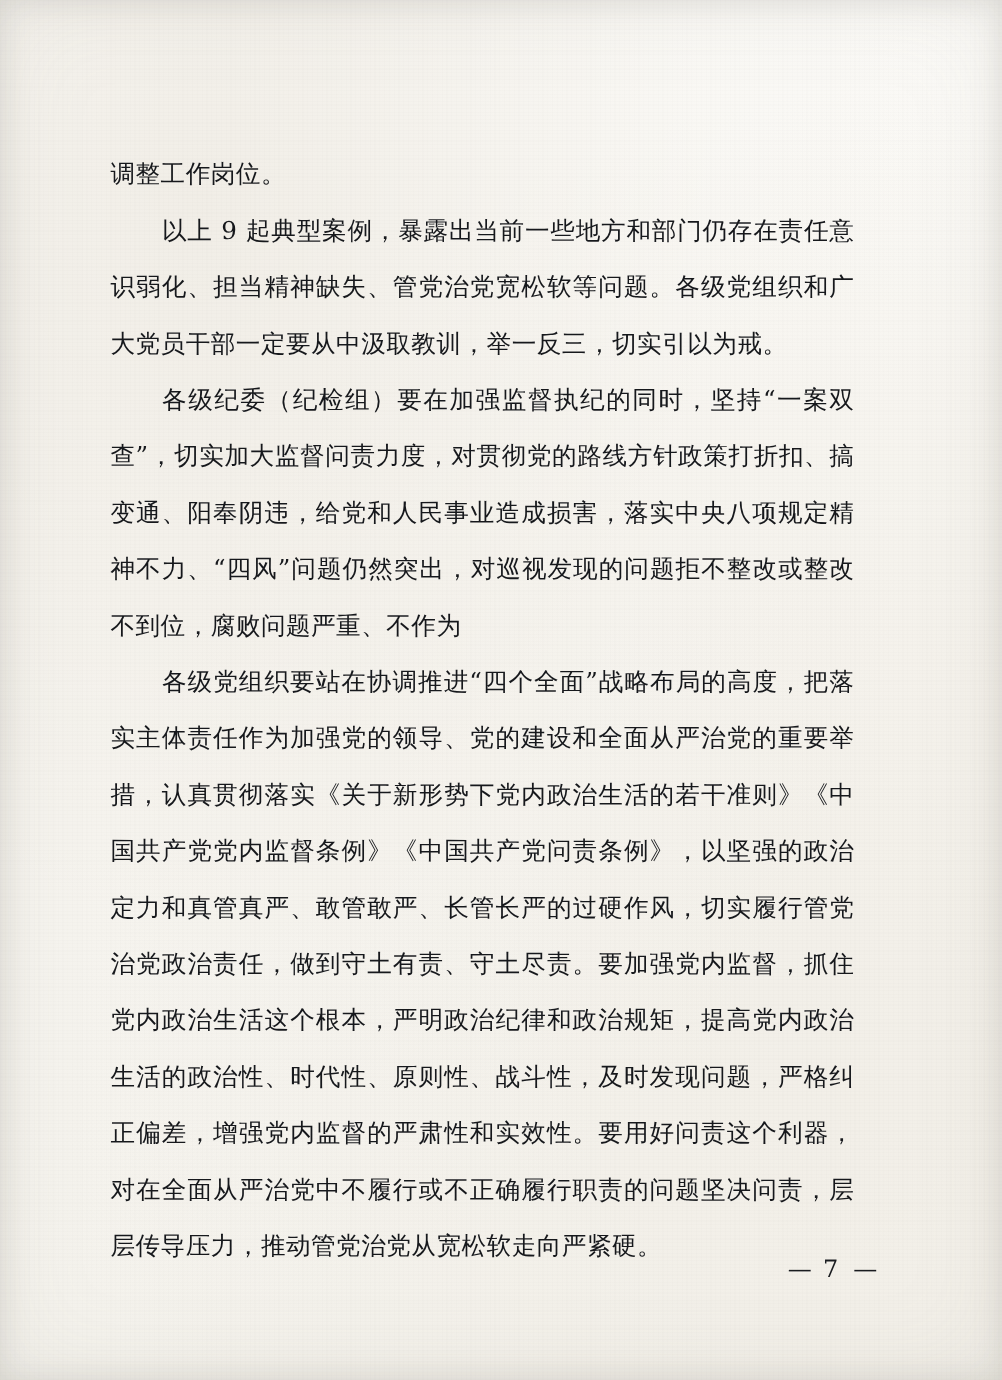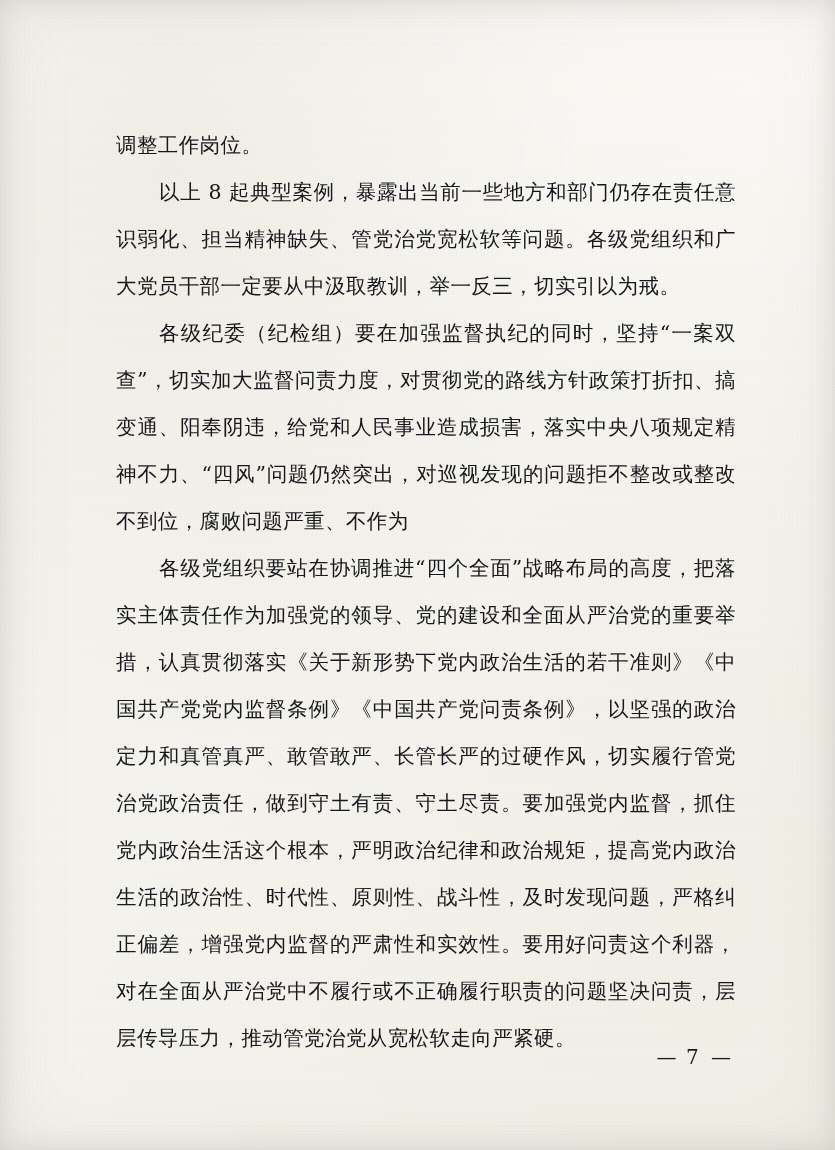--- a/index.html
+++ b/index.html
@@ -37,21 +37,21 @@
   #vignette {
     position: absolute;
     inset: 0;
     pointer-events: none;
     box-shadow:
       inset 0 0 26px rgba(120,115,105,0.20),
       inset 0 0 80px rgba(140,134,124,0.10);
   }
   #content {
     position: absolute;
-    left: 116px;
+    left: 92px;
     top: 122px;
     width: 620px;
   }
   .para {
     font-size: 20.5px;
     line-height: 47px;
     color: #16181c;
     text-align: justify;
     text-justify: inter-character;
     letter-spacing: 0.4px;
@@ -76,21 +76,21 @@
   }
   .pn-dash { letter-spacing: 0; }
 </style>
 </head>
 <body>
 
 <div id="page">
 
   <div id="content">
     <p class="para">调整工作岗位。</p>
-    <p class="para indent">以上 8 起典型案例，暴露出当前一些地方和部门仍存在责任意识弱化、担当精神缺失、管党治党宽松软等问题。各级党组织和广大党员干部一定要从中汲取教训，举一反三，切实引以为戒。</p>
+    <p class="para indent">以上 9 起典型案例，暴露出当前一些地方和部门仍存在责任意识弱化、担当精神缺失、管党治党宽松软等问题。各级党组织和广大党员干部一定要从中汲取教训，举一反三，切实引以为戒。</p>
     <p class="para indent">各级纪委（纪检组）要在加强监督执纪的同时，坚持“一案双查”，切实加大监督问责力度，对贯彻党的路线方针政策打折扣、搞变通、阳奉阴违，给党和人民事业造成损害，落实中央八项规定精神不力、“四风”问题仍然突出，对巡视发现的问题拒不整改或整改不到位，腐败问题严重、不作为</p>
     <p class="para indent">各级党组织要站在协调推进“四个全面”战略布局的高度，把落实主体责任作为加强党的领导、党的建设和全面从严治党的重要举措，认真贯彻落实《关于新形势下党内政治生活的若干准则》《中国共产党党内监督条例》《中国共产党问责条例》，以坚强的政治定力和真管真严、敢管敢严、长管长严的过硬作风，切实履行管党治党政治责任，做到守土有责、守土尽责。要加强党内监督，抓住党内政治生活这个根本，严明政治纪律和政治规矩，提高党内政治生活的政治性、时代性、原则性、战斗性，及时发现问题，严格纠正偏差，增强党内监督的严肃性和实效性。要用好问责这个利器，对在全面从严治党中不履行或不正确履行职责的问题坚决问责，层层传导压力，推动管党治党从宽松软走向严紧硬。</p>
   </div>
 
   <div id="pagenum">
     <span class="pn-dash">—</span>
     <span>7</span>
     <span class="pn-dash">—</span>
   </div>
 

